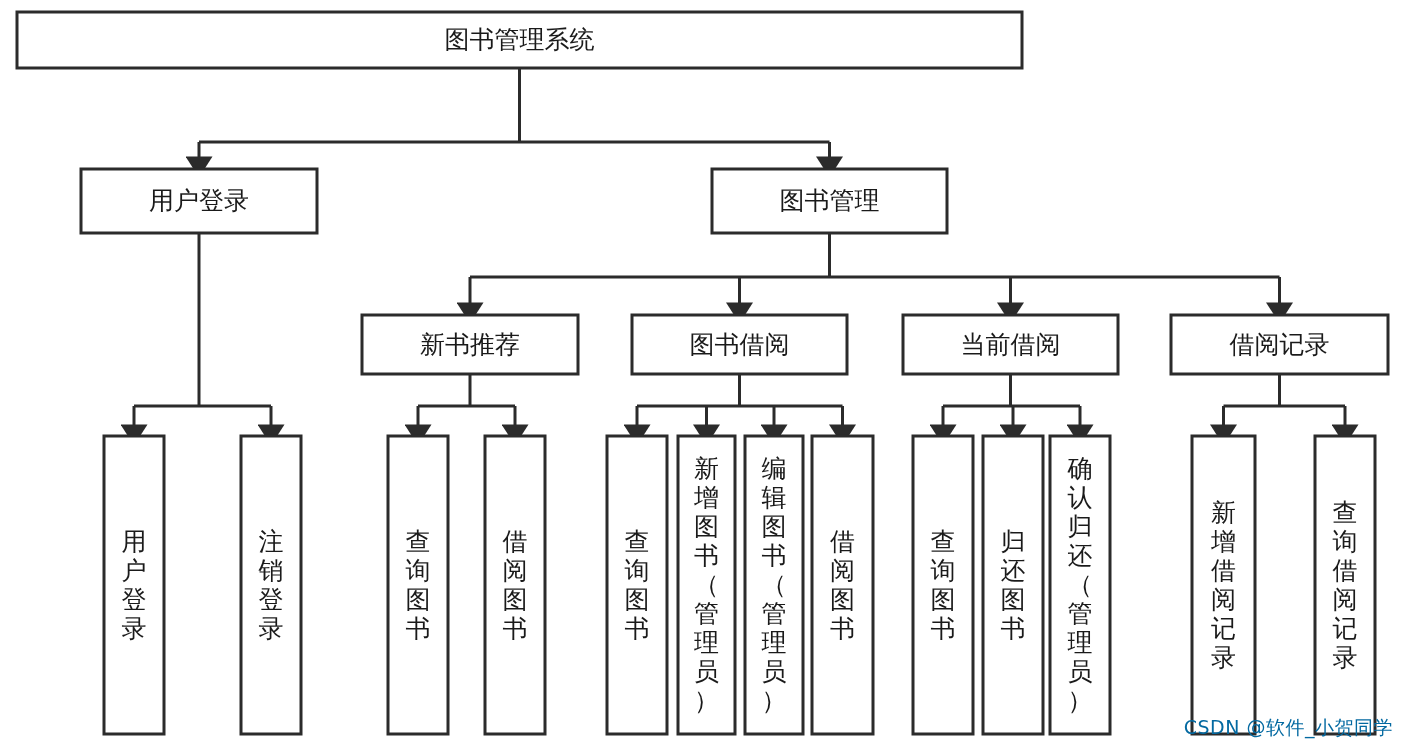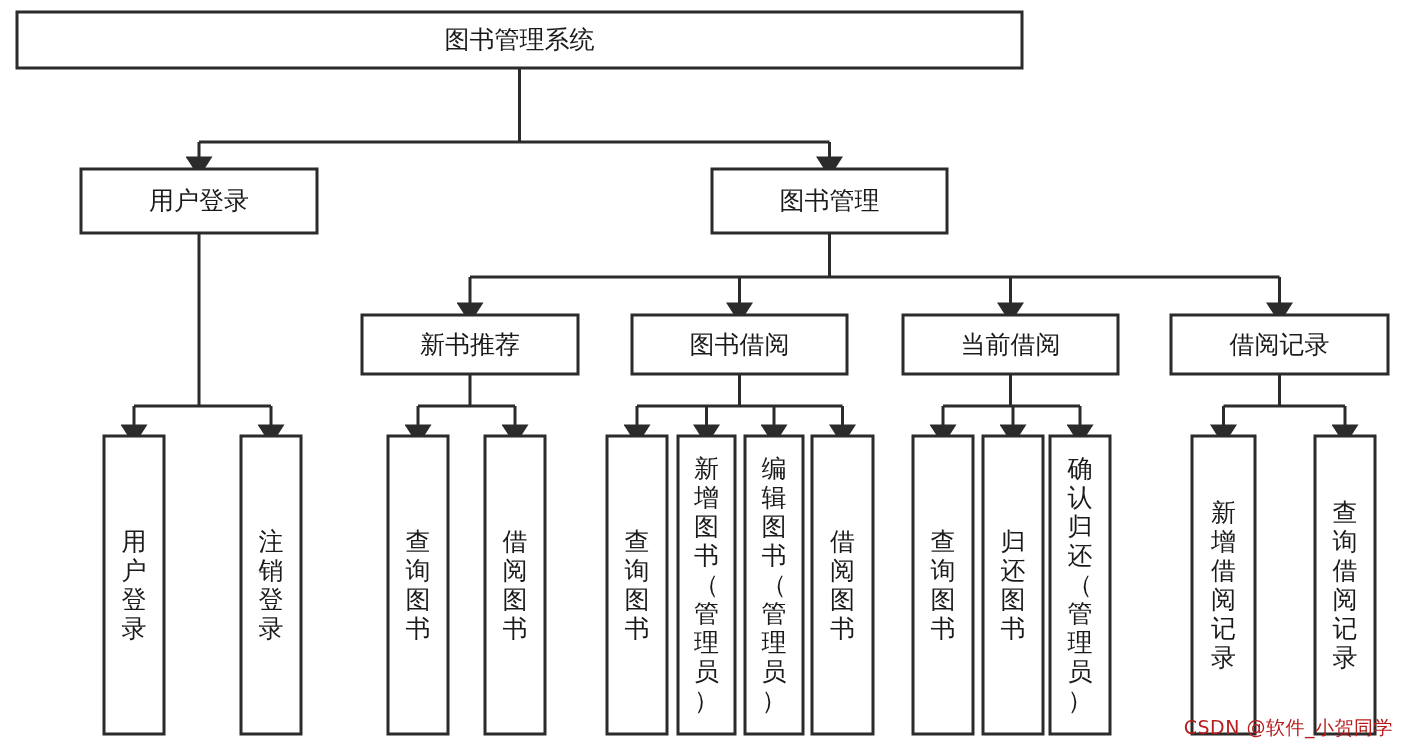--- a/index.html
+++ b/index.html
@@ -47,21 +47,21 @@
     fill: #1a1a1a;
     font-size: 25px;
     text-anchor: middle;
   }
   .watermark {
     position: absolute;
     right: 12px;
     bottom: 6px;
     font-family: "DejaVu Sans", "Liberation Sans", sans-serif;
     font-size: 19px;
-    color: #b91c1c;
+    color: #0369a1;
     letter-spacing: 0.5px;
     white-space: nowrap;
     pointer-events: none;
   }
 </style>
 </head>
 <body>
 
 <div id="diagram-root">
 

